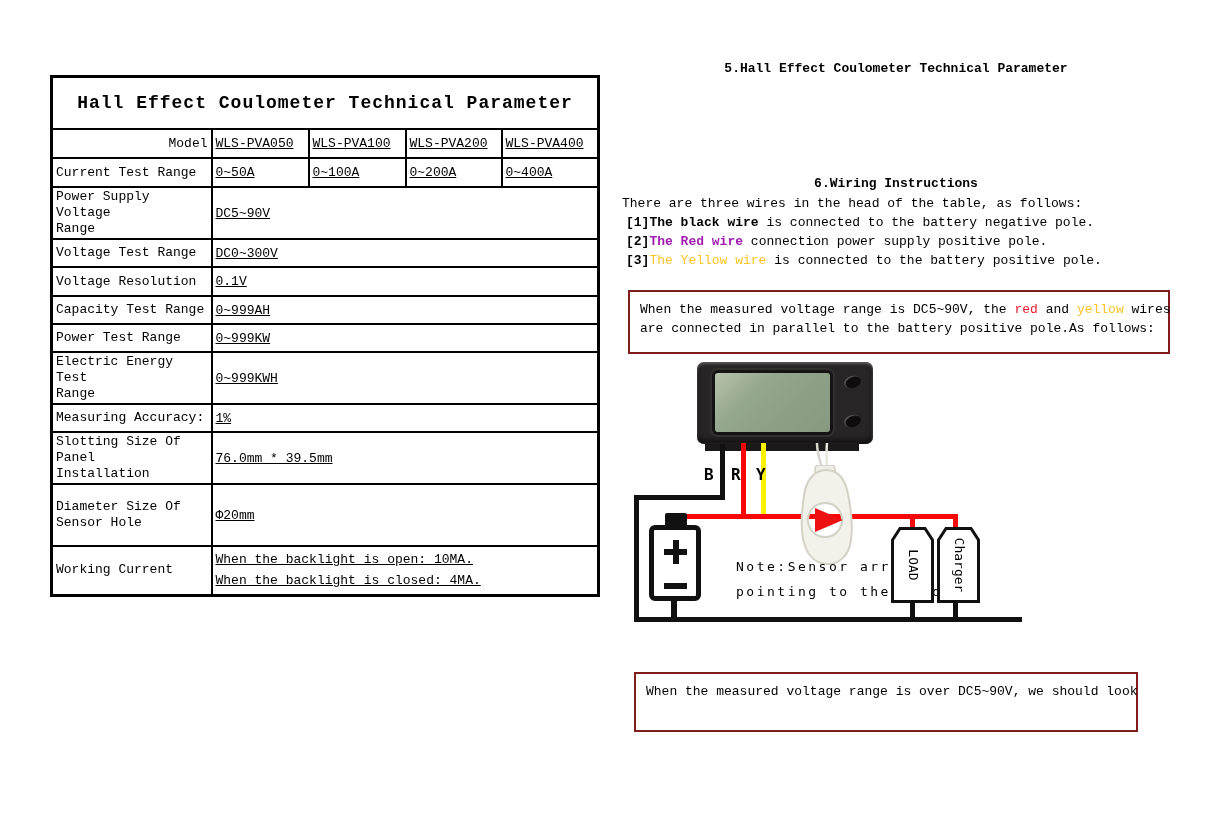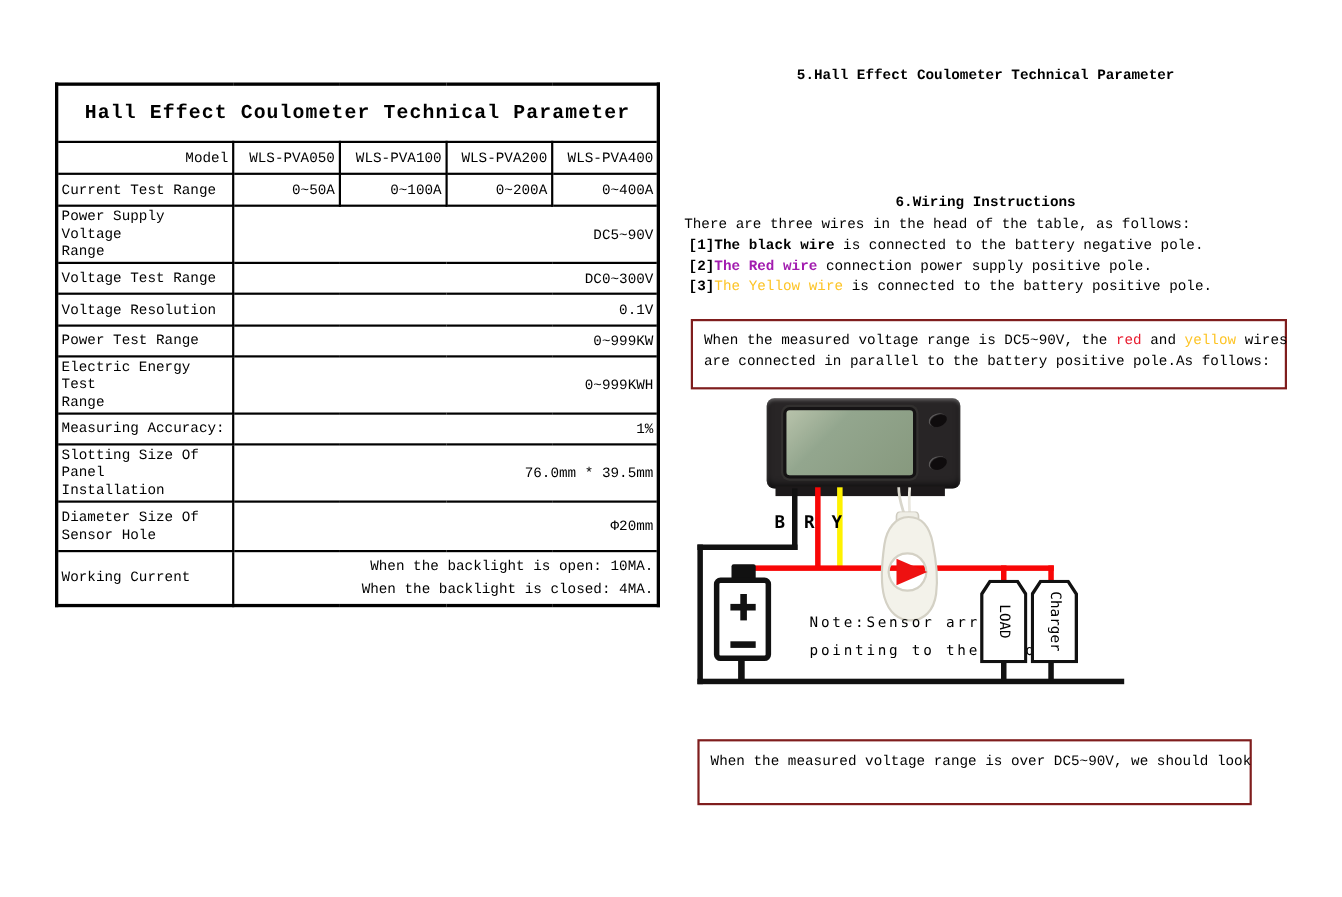--- a/index.html
+++ b/index.html
@@ -6,21 +6,21 @@
   #page{position:relative;width:1220px;height:815px;background:#ffffff;overflow:hidden;
         font-family:"Liberation Mono",monospace;color:#000;}
 
   
   #spec-table{position:absolute;left:50px;top:75px;border-collapse:collapse;table-layout:fixed;}
   #spec-table td{border:2px solid #000;font-size:13px;padding:0 3px;overflow:hidden;}
   #spec-table{border:3px solid #000;}
   #spec-table td.title-cell{font-size:18px;text-align:center;letter-spacing:1px;font-weight:600;height:50px;}
   #spec-table td.lbl{text-align:left;line-height:16px;}
   #spec-table td.lbl.center{text-align:right;}
-  #spec-table td.val{text-align:right;}
+  #spec-table td.val{text-align:left;text-decoration:underline;}
   #spec-table td.val .ln{line-height:21px;}
 
   
   .rc{position:absolute;font-size:13px;white-space:nowrap;}
   .heading{font-weight:bold;}
   .centered{left:622px;width:548px;text-align:center;}
   .b{font-weight:bold;}
   .txt-red{color:#e8192c;}
   .txt-yellow{color:#fdc426;}
 
@@ -113,20 +113,28 @@
         <tr style="height: 29px;">
           <td class="lbl">
             <div>Voltage Resolution</div>
           </td>
           <td class="val" colspan="4">
             <div class="ln">0.1V</div>
           </td>
         </tr>
         <tr style="height: 28px;">
           <td class="lbl">
+            <div>Capacity Test Range</div>
+          </td>
+          <td class="val" colspan="4">
+            <div class="ln">0~999AH</div>
+          </td>
+        </tr>
+        <tr style="height: 28px;">
+          <td class="lbl">
             <div>Power Test Range</div>
           </td>
           <td class="val" colspan="4">
             <div class="ln">0~999KW</div>
           </td>
         </tr>
         <tr style="height: 52px;">
           <td class="lbl">
             <div>Electric Energy Test</div>
             <div>Range</div>
@@ -145,21 +153,21 @@
         </tr>
         <tr style="height: 52px;">
           <td class="lbl">
             <div>Slotting Size Of Panel</div>
             <div>Installation</div>
           </td>
           <td class="val" colspan="4">
             <div class="ln">76.0mm * 39.5mm</div>
           </td>
         </tr>
-        <tr style="height: 45px;">
+        <tr style="height: 62px;">
           <td class="lbl">
             <div>Diameter Size Of</div>
             <div>Sensor Hole</div>
           </td>
           <td class="val" colspan="4">
             <div class="ln">Φ20mm</div>
           </td>
         </tr>
         <tr style="height: 49px;">
           <td class="lbl">

